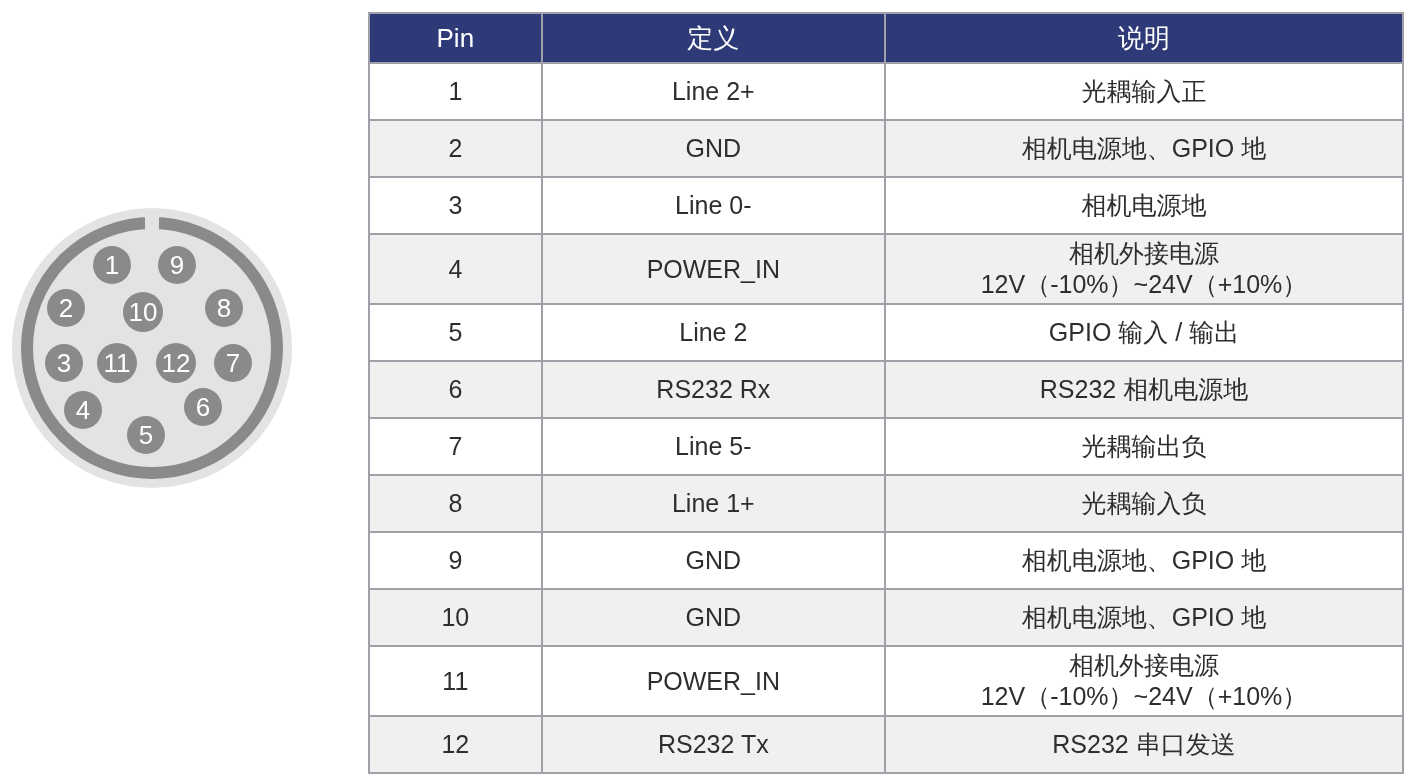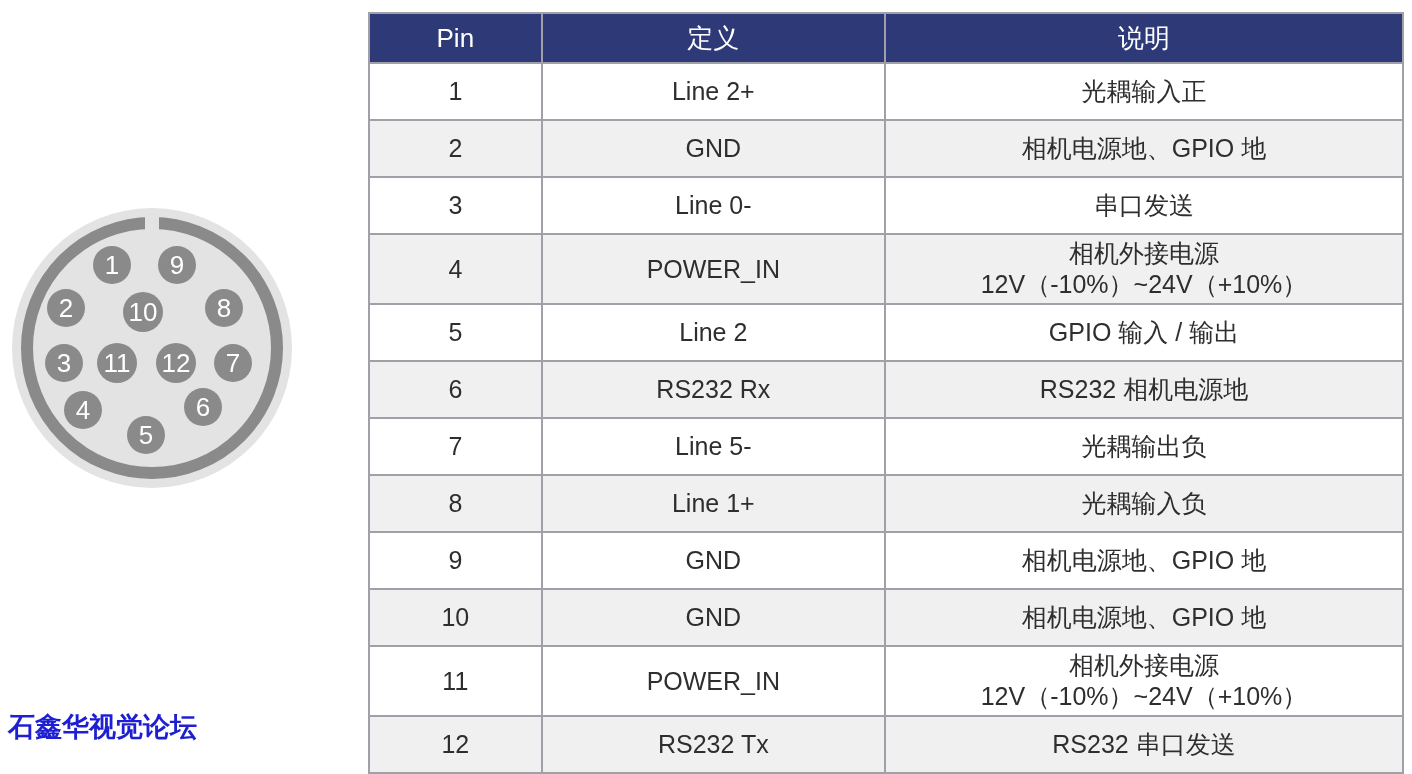--- a/index.html
+++ b/index.html
@@ -163,21 +163,21 @@
         <td class="description-cell">光耦输入正</td>
       </tr>
       <tr class="alt">
         <td class="pin-cell">2</td>
         <td class="definition-cell">GND</td>
         <td class="description-cell">相机电源地、GPIO 地</td>
       </tr>
       <tr>
         <td class="pin-cell">3</td>
         <td class="definition-cell">Line 0-</td>
-        <td class="description-cell">串口发送</td>
+        <td class="description-cell">相机电源地</td>
       </tr>
       <tr class="alt tall">
         <td class="pin-cell">4</td>
         <td class="definition-cell">POWER_IN</td>
         <td class="description-cell">相机外接电源
 12V（-10%）~24V（+10%）</td>
       </tr>
       <tr>
         <td class="pin-cell">5</td>
         <td class="definition-cell">Line 2</td>
@@ -216,16 +216,15 @@
       </tr>
       <tr class="alt">
         <td class="pin-cell">12</td>
         <td class="definition-cell">RS232 Tx</td>
         <td class="description-cell">RS232 串口发送</td>
       </tr>
     </tbody>
   </table>
 
   <div class="watermark">
-    <div>石鑫华视觉论坛</div>
   </div>
 
 </div>
 
 </body></html>

